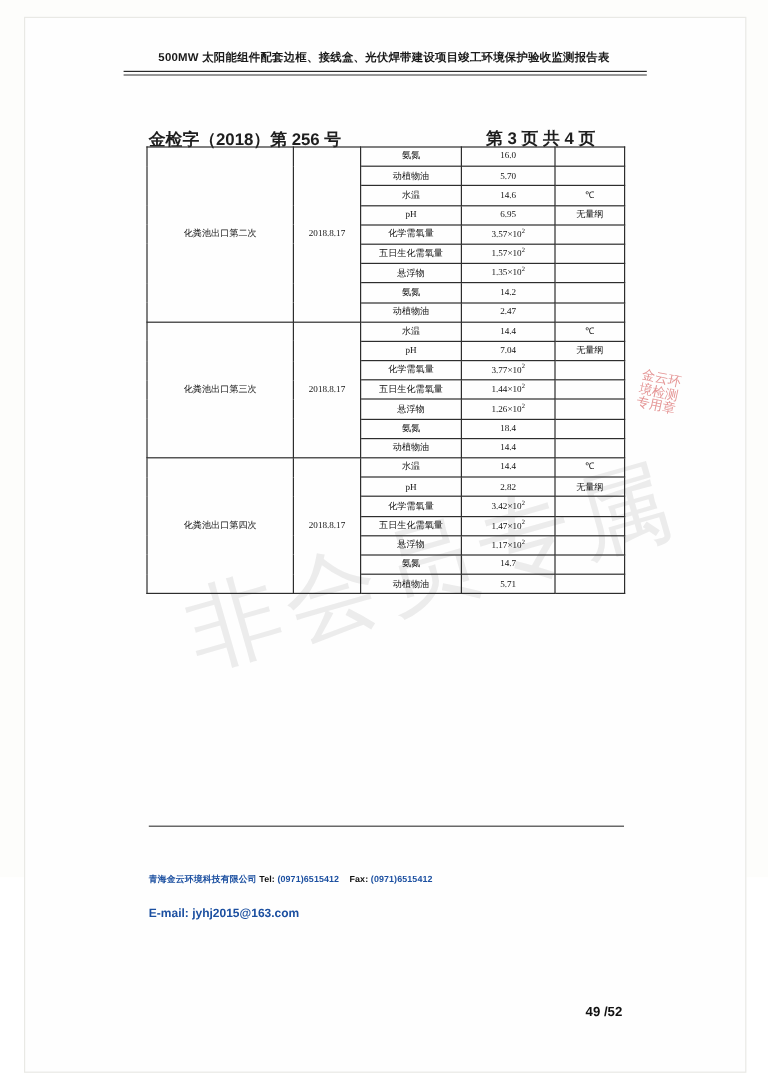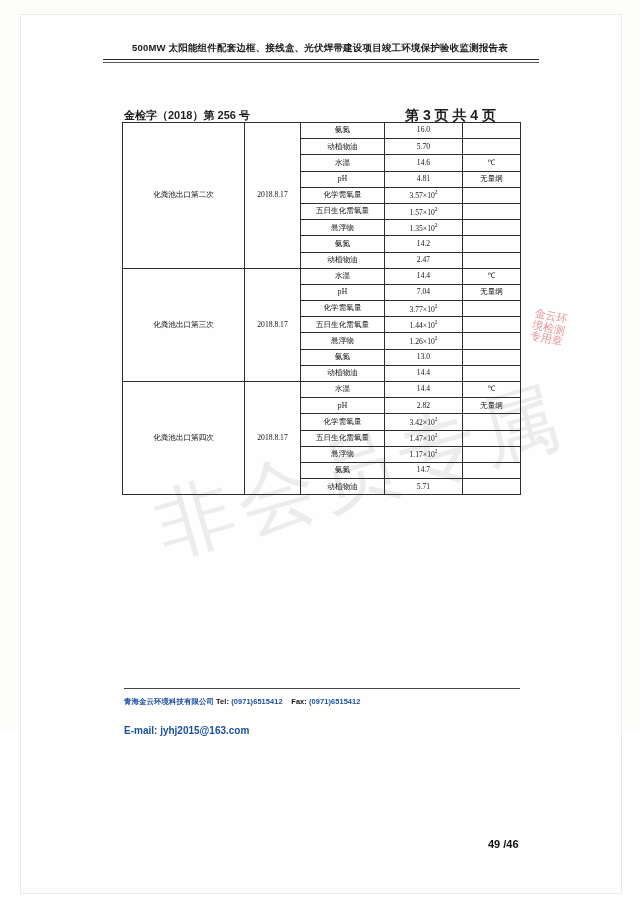--- a/index.html
+++ b/index.html
@@ -59,21 +59,21 @@
     width: 436px;
     height: 0;
     border-top: 0.6px solid #555;
   }
 
   
   .report-no {
     position: absolute;
     left: 124px;
     top: 108px;
-    font-size: 11px;
+    font-size: 14px;
     font-weight: bold;
     color: #1e1e1e;
   }
   .page-of {
     position: absolute;
     left: 405px;
     top: 107px;
     font-size: 14px;
     font-weight: bold;
     color: #1e1e1e;
@@ -153,21 +153,21 @@
     transform: rotate(12deg);
     text-align: center;
     pointer-events: none;
     user-select: none;
   }
 
   
   .footer-block {
     position: absolute;
     left: 124px;
-    top: 697px;
+    top: 728px;
     width: 400px;
   }
   .footer-line1 {
     font-size: 7.4px;
     color: #1b4fa0;
     font-weight: bold;
     letter-spacing: 0.1px;
     white-space: nowrap;
   }
   .footer-line1 .tel-label { color: #111; }
@@ -230,21 +230,21 @@
           <td class="value-cell">5.70</td>
           <td class="unit-cell"></td>
         </tr>
         <tr>
           <td>水温</td>
           <td class="value-cell">14.6</td>
           <td class="unit-cell">℃</td>
         </tr>
         <tr>
           <td>pH</td>
-          <td class="value-cell">4.81</td>
+          <td class="value-cell">6.95</td>
           <td class="note-cell">无量纲</td>
         </tr>
         <tr>
           <td>化学需氧量</td>
           <td class="value-cell">3.57×10<sup>2</sup></td>
           <td class="unit-cell"></td>
         </tr>
         <tr>
           <td>五日生化需氧量</td>
           <td class="value-cell">1.57×10<sup>2</sup></td>
@@ -287,21 +287,21 @@
           <td class="value-cell">1.44×10<sup>2</sup></td>
           <td class="unit-cell"></td>
         </tr>
         <tr>
           <td>悬浮物</td>
           <td class="value-cell">1.26×10<sup>2</sup></td>
           <td class="unit-cell"></td>
         </tr>
         <tr>
           <td>氨氮</td>
-          <td class="value-cell">13.0</td>
+          <td class="value-cell">18.4</td>
           <td class="unit-cell"></td>
         </tr>
         <tr>
           <td>动植物油</td>
           <td class="value-cell">14.4</td>
           <td class="unit-cell"></td>
         </tr>
         <tr>
           <td class="site-cell" rowspan="7">化粪池出口第四次</td>
           <td class="date-cell" rowspan="7">2018.8.17</td>
@@ -351,14 +351,14 @@
       &nbsp;&nbsp;
       <span class="tel-label">Fax:</span>
       <span>(0971)6515412</span>
     </div>
     <div class="footer-line2">
       <span>E-mail:</span>
       <span>jyhj2015@163.com</span>
     </div>
   </div>
 
-  <div class="page-number">49 /46</div>
+  <div class="page-number">49 /52</div>
 </div>
 
 </body></html>

